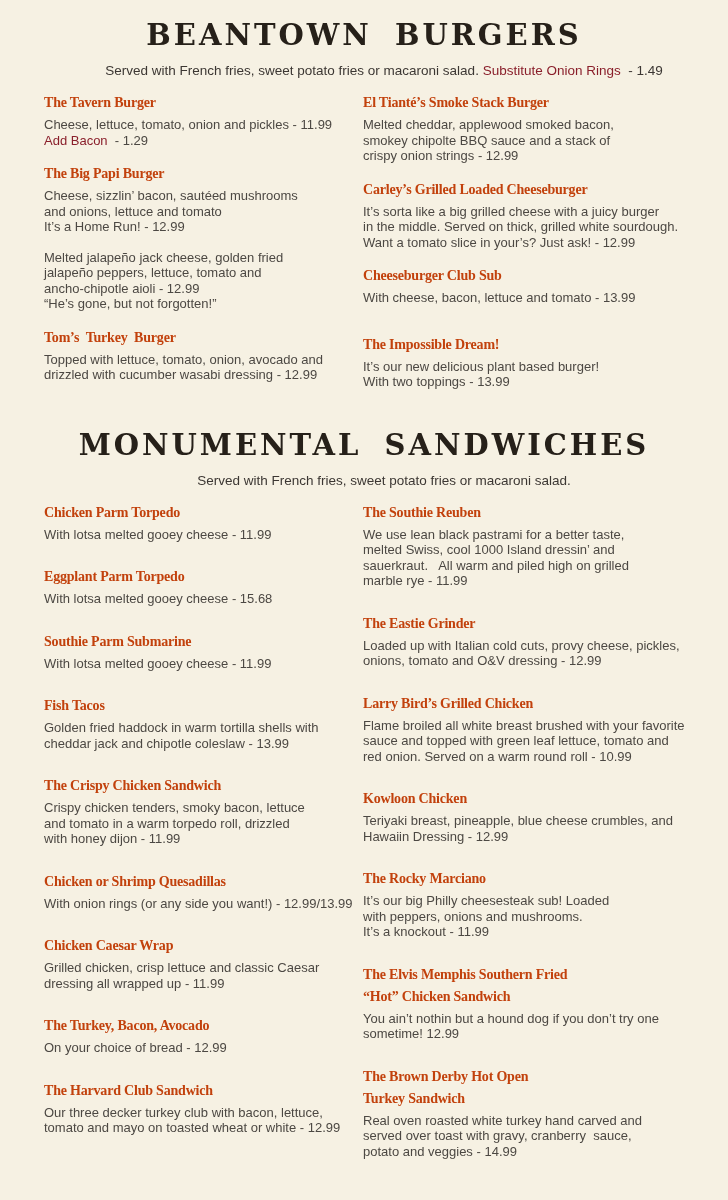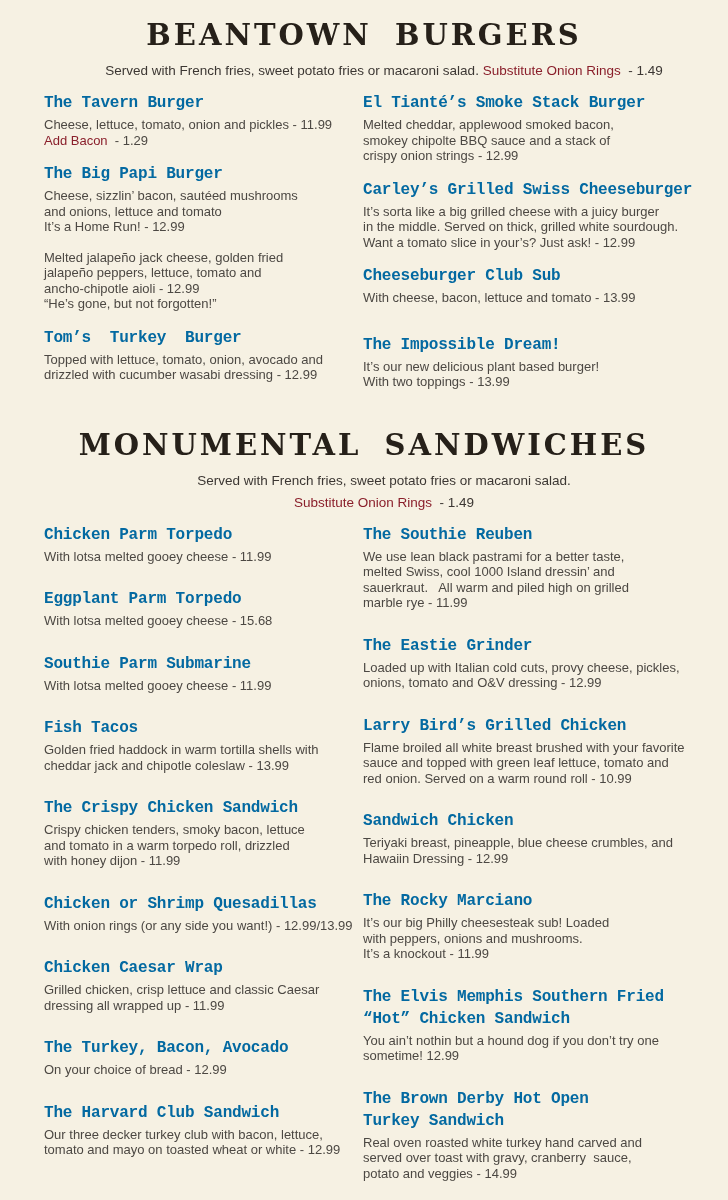--- a/index.html
+++ b/index.html
@@ -43,26 +43,26 @@
   }
   .col-left { width: 319px; flex: 0 0 319px; }
   .col-right { flex: 1; min-width: 0; }
 
   .item { margin: 0 0 15px 0; }
   .section-sandwiches .item { margin-bottom: 24px; }
   .item.gap-top { margin-top: 28px; }
 
   .item-name {
     margin: 0 0 3px 0;
-    font-family: Liberation Mono, monospace;
+    font-family: Liberation Serif, serif;
     font-weight: bold;
-    font-size: 16px;
+    font-size: 14px;
     line-height: 22px;
     letter-spacing: -0.2px;
-    color: #0369a1;
+    color: #c2410c;
     white-space: pre-wrap;
   }
   .item-desc {
     margin: 0;
     font-size: 13px;
     line-height: 15.5px;
     color: #4c4843;
     white-space: pre-wrap;
   }
   .section-sandwiches { margin-top: 18px; }
@@ -109,21 +109,21 @@
       <div class="col-right">
 
         <div class="item">
           <h3 class="item-name">El Tianté’s Smoke Stack Burger</h3>
           <p class="item-desc">Melted cheddar, applewood smoked bacon,
 smokey chipolte BBQ sauce and a stack of
 crispy onion strings - 12.99</p>
         </div>
 
         <div class="item">
-          <h3 class="item-name">Carley’s Grilled Swiss Cheeseburger</h3>
+          <h3 class="item-name">Carley’s Grilled Loaded Cheeseburger</h3>
           <p class="item-desc">It’s sorta like a big grilled cheese with a juicy burger
 in the middle. Served on thick, grilled white sourdough.
 Want a tomato slice in your’s? Just ask! - 12.99</p>
         </div>
 
         <div class="item">
           <h3 class="item-name">Cheeseburger Club Sub</h3>
           <p class="item-desc">With cheese, bacon, lettuce and tomato - 13.99</p>
         </div>
 
@@ -133,21 +133,20 @@
 With two toppings - 13.99</p>
         </div>
 
       </div>
     </div>
   </div>
 
   <div class="section section-sandwiches">
     <h1 class="section-title">MONUMENTAL SANDWICHES</h1>
     <p class="section-note">Served with French fries, sweet potato fries or macaroni salad.</p>
-    <p class="section-note"><span class="accent">Substitute Onion Rings</span><span class="price-plain">  - 1.49</span></p>
 
     <div class="cols">
       <div class="col-left">
 
         <div class="item">
           <h3 class="item-name">Chicken Parm Torpedo</h3>
           <p class="item-desc">With lotsa melted gooey cheese - 11.99</p>
         </div>
 
         <div class="item">
@@ -213,21 +212,21 @@
         </div>
 
         <div class="item">
           <h3 class="item-name">Larry Bird’s Grilled Chicken</h3>
           <p class="item-desc">Flame broiled all white breast brushed with your favorite
 sauce and topped with green leaf lettuce, tomato and
 red onion. Served on a warm round roll - 10.99</p>
         </div>
 
         <div class="item">
-          <h3 class="item-name">Sandwich Chicken</h3>
+          <h3 class="item-name">Kowloon Chicken</h3>
           <p class="item-desc">Teriyaki breast, pineapple, blue cheese crumbles, and
 Hawaiin Dressing - 12.99</p>
         </div>
 
         <div class="item">
           <h3 class="item-name">The Rocky Marciano</h3>
           <p class="item-desc">It’s our big Philly cheesesteak sub! Loaded
 with peppers, onions and mushrooms.
 It’s a knockout - 11.99</p>
         </div>

